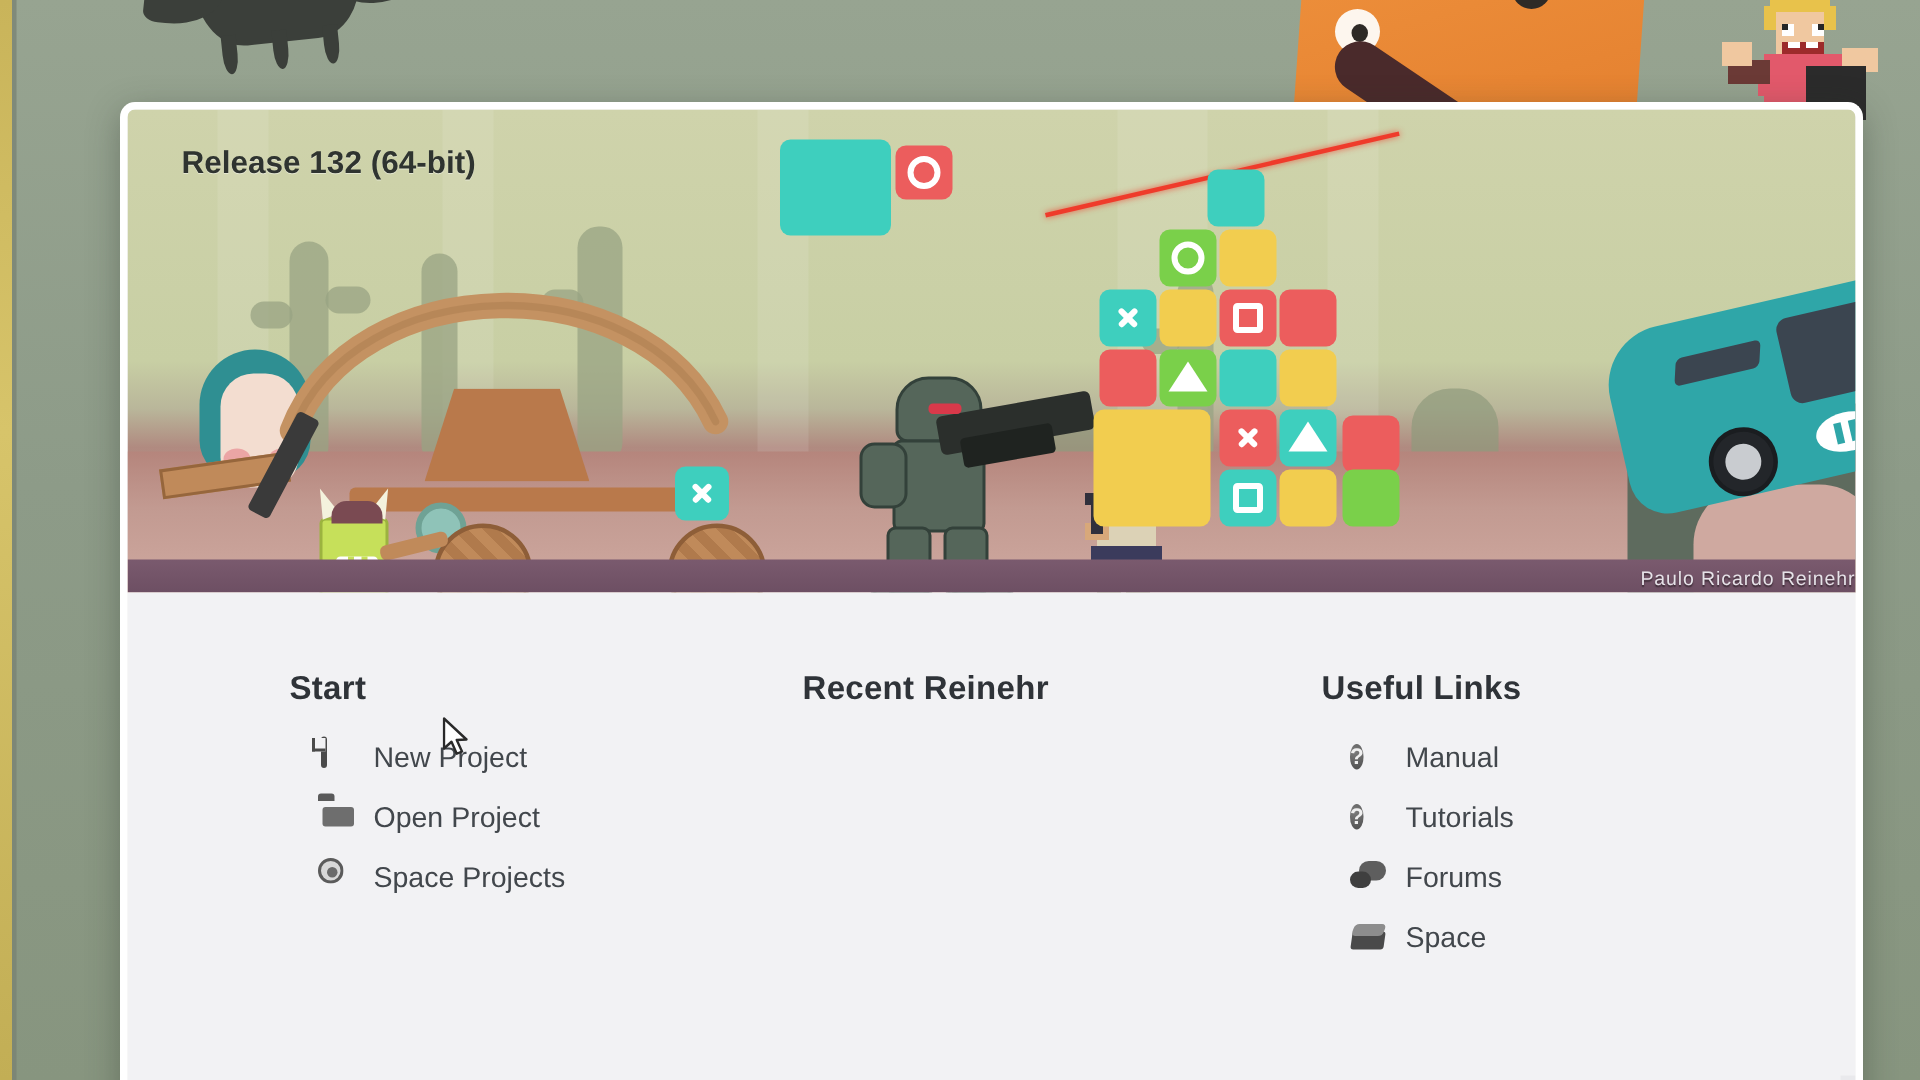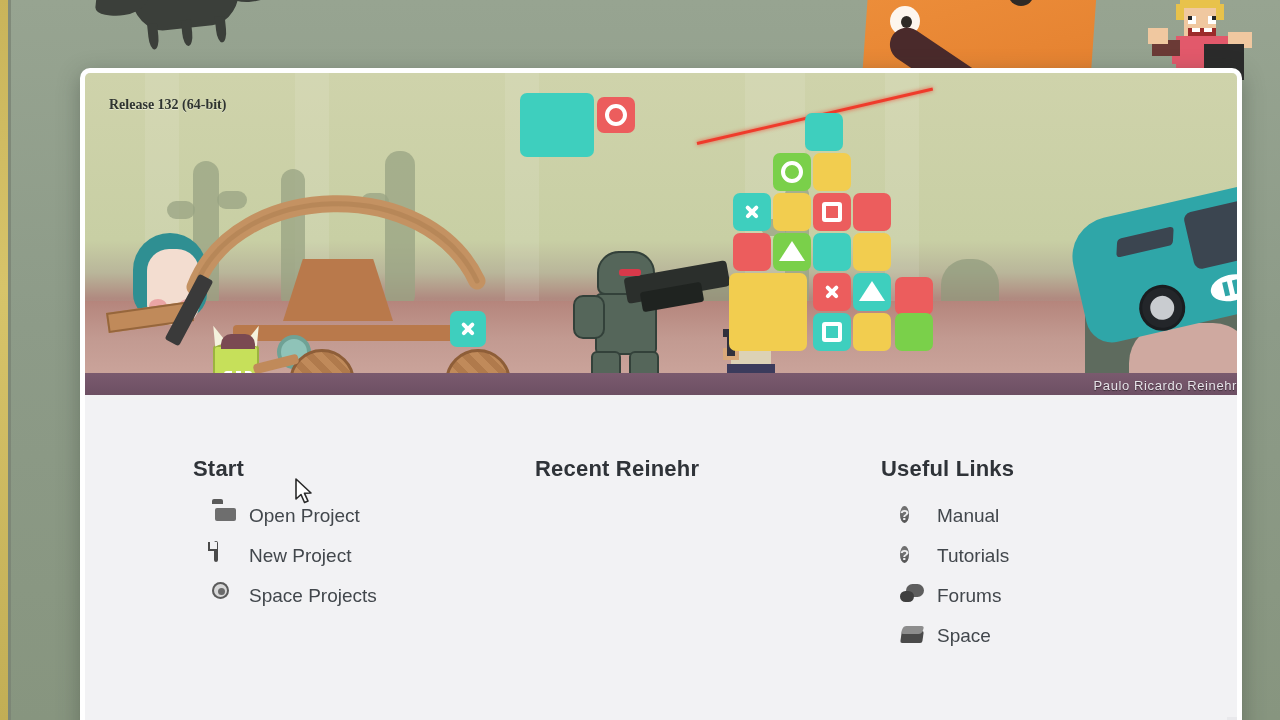--- a/index.html
+++ b/index.html
@@ -102,24 +102,23 @@
   #banner-footer{
     position:absolute; left:0; right:0; bottom:0; height:22px;
     background:linear-gradient(180deg,#7a5a6e,#6d4f63);
   }
   #credit{
     position:absolute; right:0; bottom:2px;
     color:#e6e2e8; font-size:13px; letter-spacing:.6px;
     text-shadow:0 1px 1px rgba(0,0,0,.5);
   }
   #release-label{
-    position:absolute; left:24px; top:24px;
-    font-size:14px; font-weight:bold; color:#2f3430;
+    position:absolute; left:36px; top:24px;
+    font-size:21px; font-weight:bold; color:#2f3430;
     text-shadow:0 1px 0 rgba(255,255,255,.45);
-    font-family:Liberation Serif, serif;
   }
 
   
   #laser{
     position:absolute; left:612px; top:69px; width:242px; height:3px;
     background:#ef3b2b; transform-origin:left center; transform:rotate(-13deg);
     box-shadow:0 0 4px rgba(239,59,43,.8);
   }
 
   
@@ -222,21 +221,21 @@
     position:relative; padding:44px 0 0 0; height:378px;
     background:#f2f2f4;
   }
   .col{ position:absolute; top:44px; }
   #col-start{ left:108px; width:330px; }
   #col-recent{ left:450px; width:330px; }
   #col-links{ left:796px; width:340px; }
 
   h2.section{
     font-size:22px; font-weight:bold; color:#2f3338;
-    margin:17px 0 14px 0; letter-spacing:.2px;
+    margin:7px 0 14px 0; letter-spacing:.2px;
   }
   h2.section.indent{ margin-top:76px; }
 
   ul.links{ list-style:none; margin:0 0 0 18px; padding:0; }
   ul.links li{
     display:flex; align-items:center; gap:12px;
     height:40px; cursor:pointer;
   }
   ul.links li .label{ font-size:19px; color:#42474c; }
 
@@ -502,29 +501,29 @@
   </div>
 
   <div id="content">
     <div id="scroll-gutter"></div>
 
     <div class="col" id="col-start">
       <h2 class="section">Start</h2>
       <ul class="links">
         <li>
           <span class="ico">
+            <span class="ico-file"></span>
+          </span>
+          <span class="label">New Project</span>
+        </li>
+        <li>
+          <span class="ico">
             <span class="ico-folder"></span>
           </span>
           <span class="label">Open Project</span>
-        </li>
-        <li>
-          <span class="ico">
-            <span class="ico-file"></span>
-          </span>
-          <span class="label">New Project</span>
         </li>
       </ul>
 
       <ul class="links">
         <li>
           <span class="ico">
             <span class="ico-gear"></span>
           </span>
           <span class="label">Space Projects</span>
         </li>

